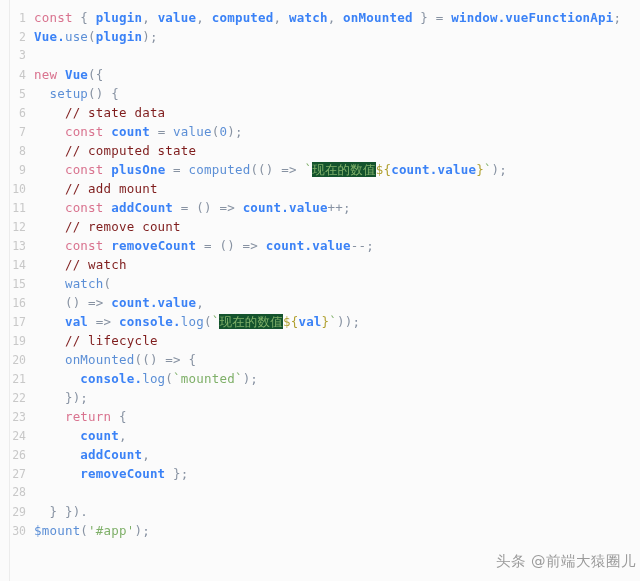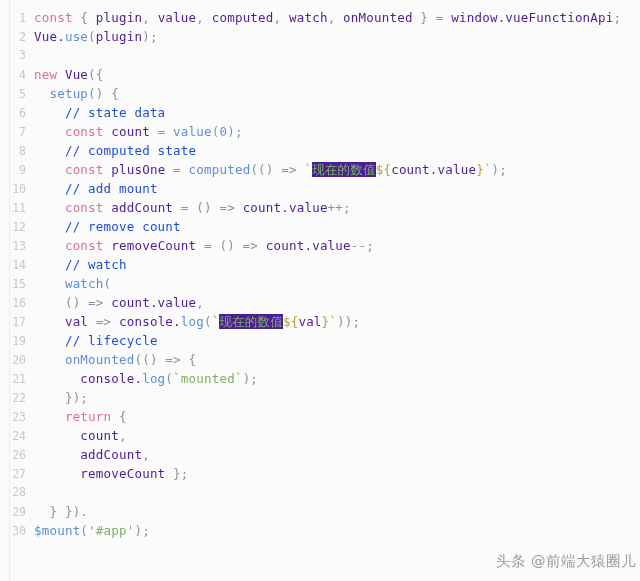--- a/index.html
+++ b/index.html
@@ -61,27 +61,27 @@
     flex: 1 1 auto;
     font-size: 12.5px;
     font-family: "DejaVu Sans Mono", "Liberation Mono", monospace;
     color: #4a5568;
     letter-spacing: 0.2px;
   }
 
   
   .t-kw    { color: #d9738f; }   
   .t-fn    { color: #5c8fd6; }   
-  .t-plain { color: #4c1d95; }   
+  .t-plain { color: #3b82f6; font-weight: bold; }   
   .t-punc  { color: #8792a2; }
   .t-str   { color: #7fb069; }   
-  .t-cn    { color: #7fb069; background: #4c1d95; }  
+  .t-cn    { color: #7fb069; background: #14532d; }  
   .t-interp{ color: #b0a030; }
   .t-num   { color: #5c8fd6; }
-  .t-cmt   { color: #1d4ed8; }
+  .t-cmt   { color: #7f1d1d; }
 
   .watermark {
     position: absolute;
     right: 4px;
     bottom: 10px;
     font-family: "DejaVu Sans", "Liberation Sans", sans-serif;
     font-size: 14.5px;
     color: #8a8a8a;
     letter-spacing: 0.5px;
     opacity: 0.85;

